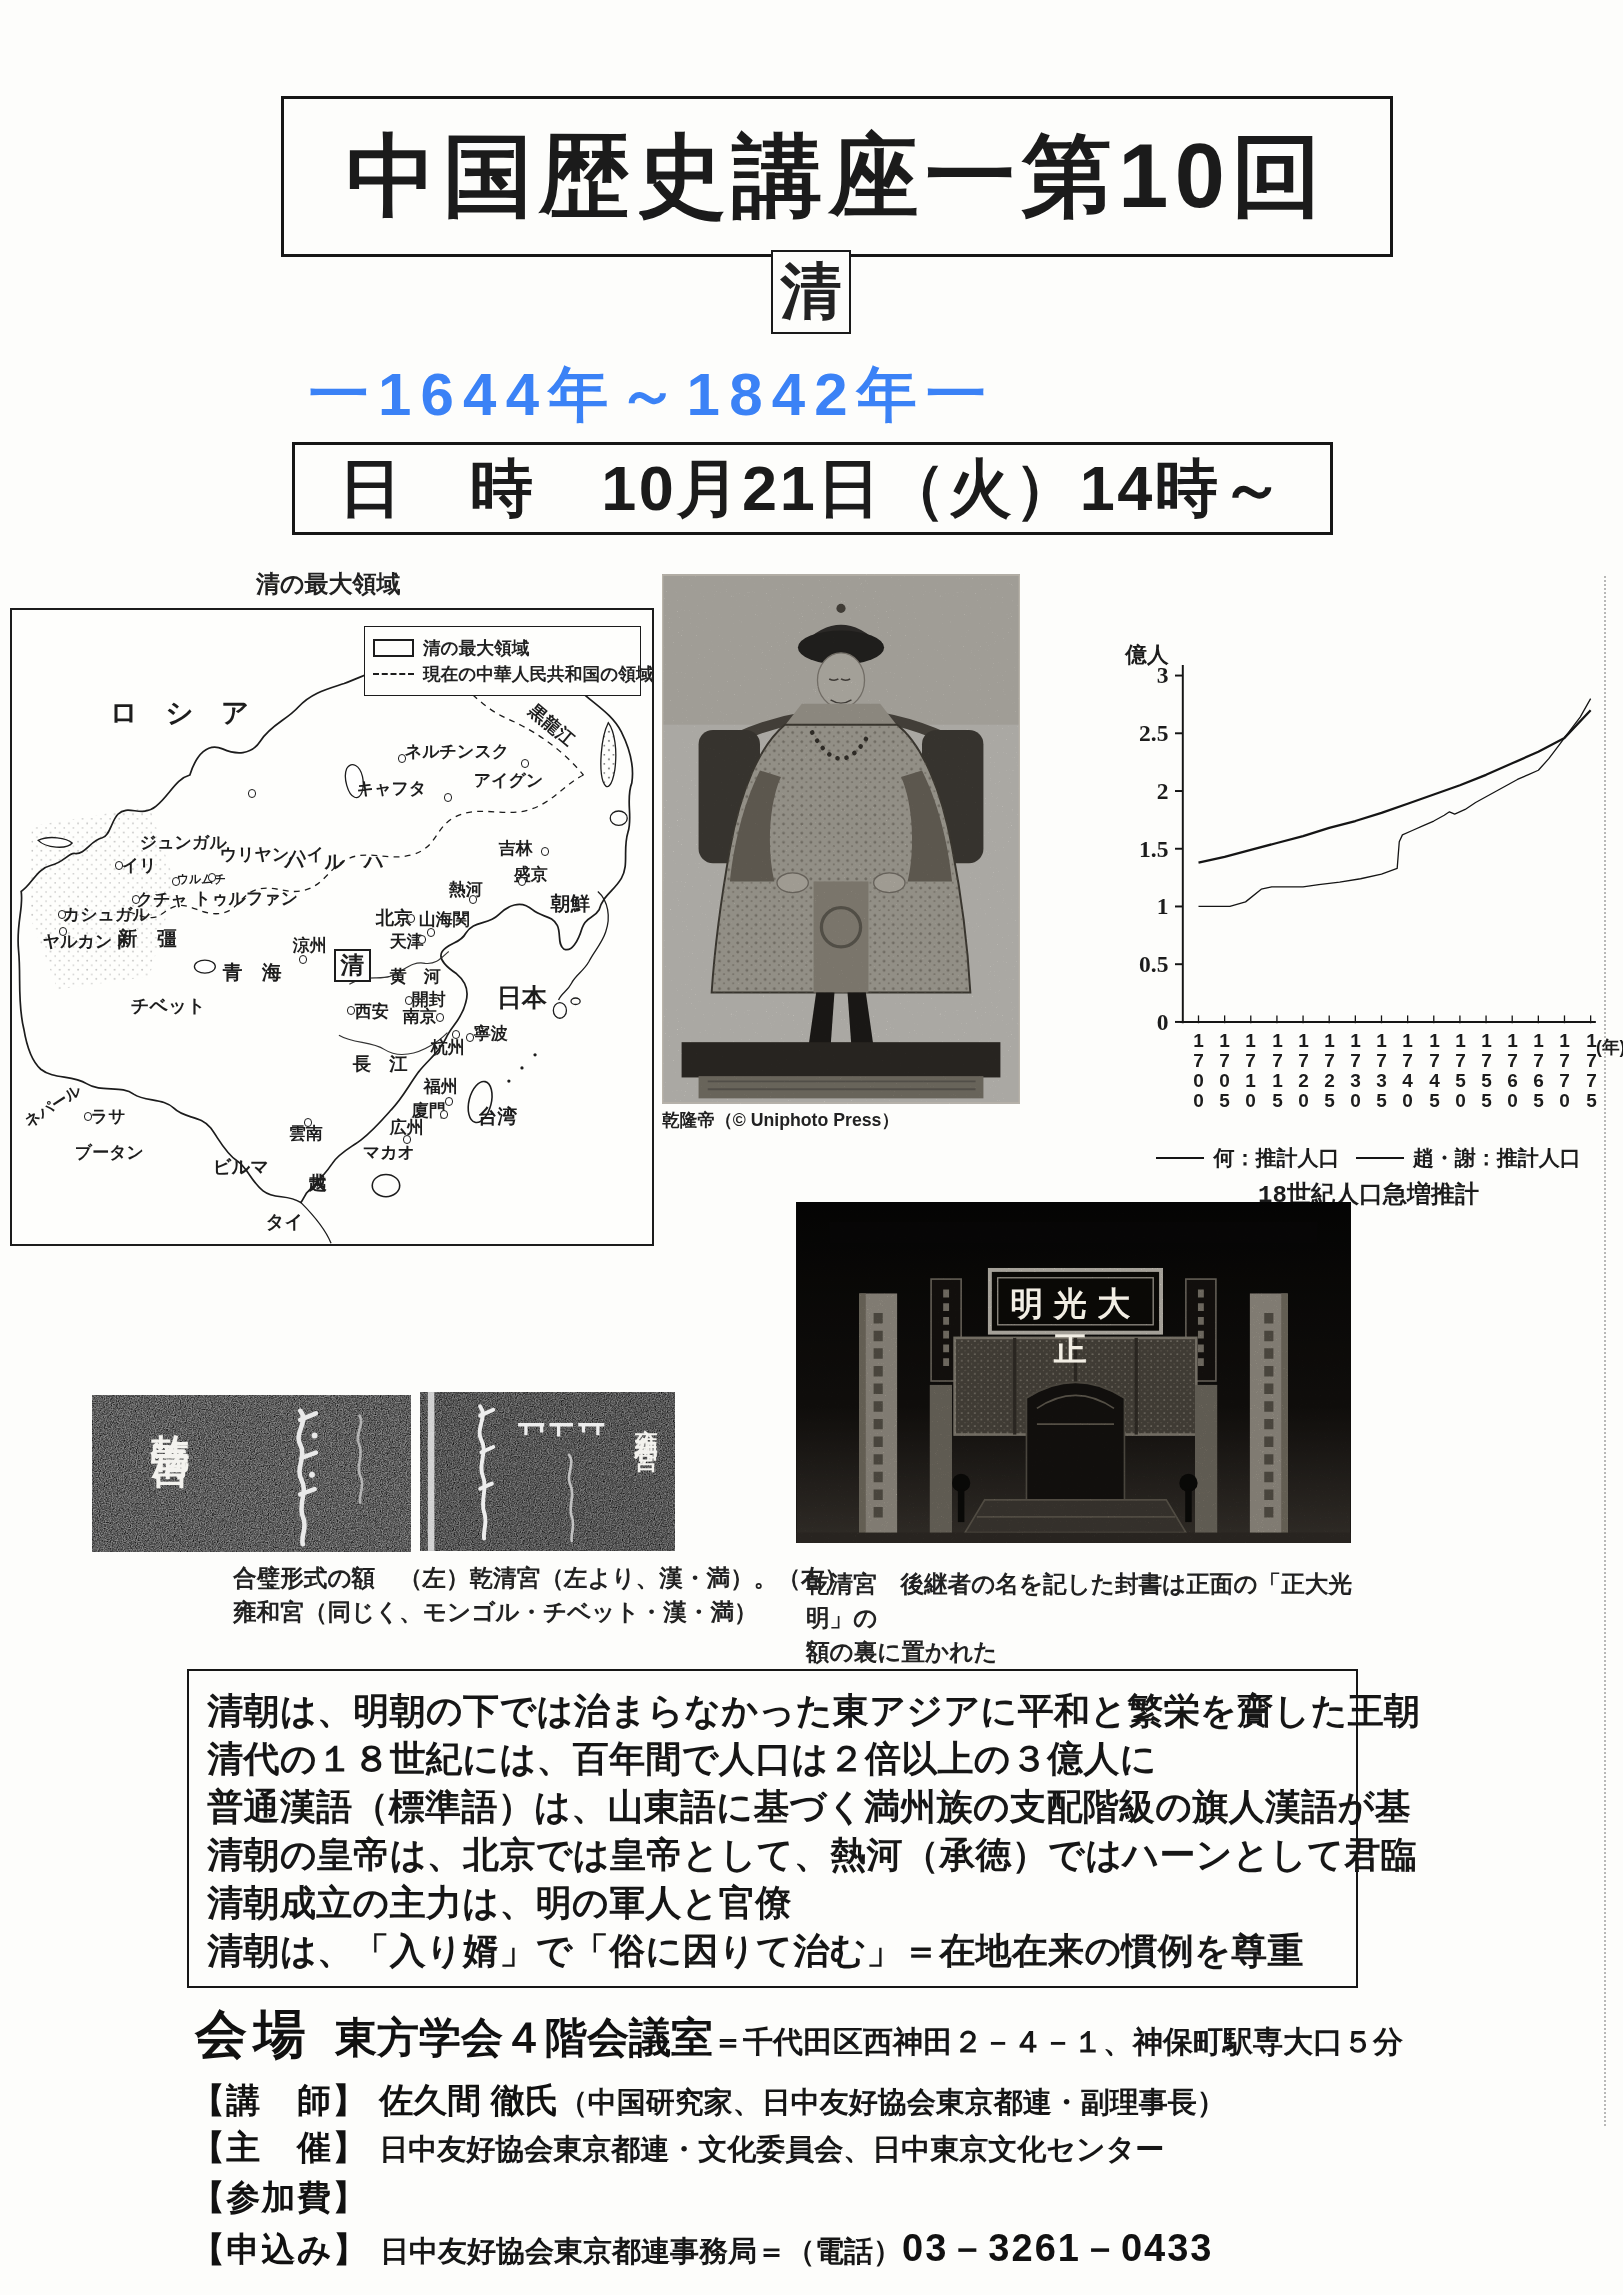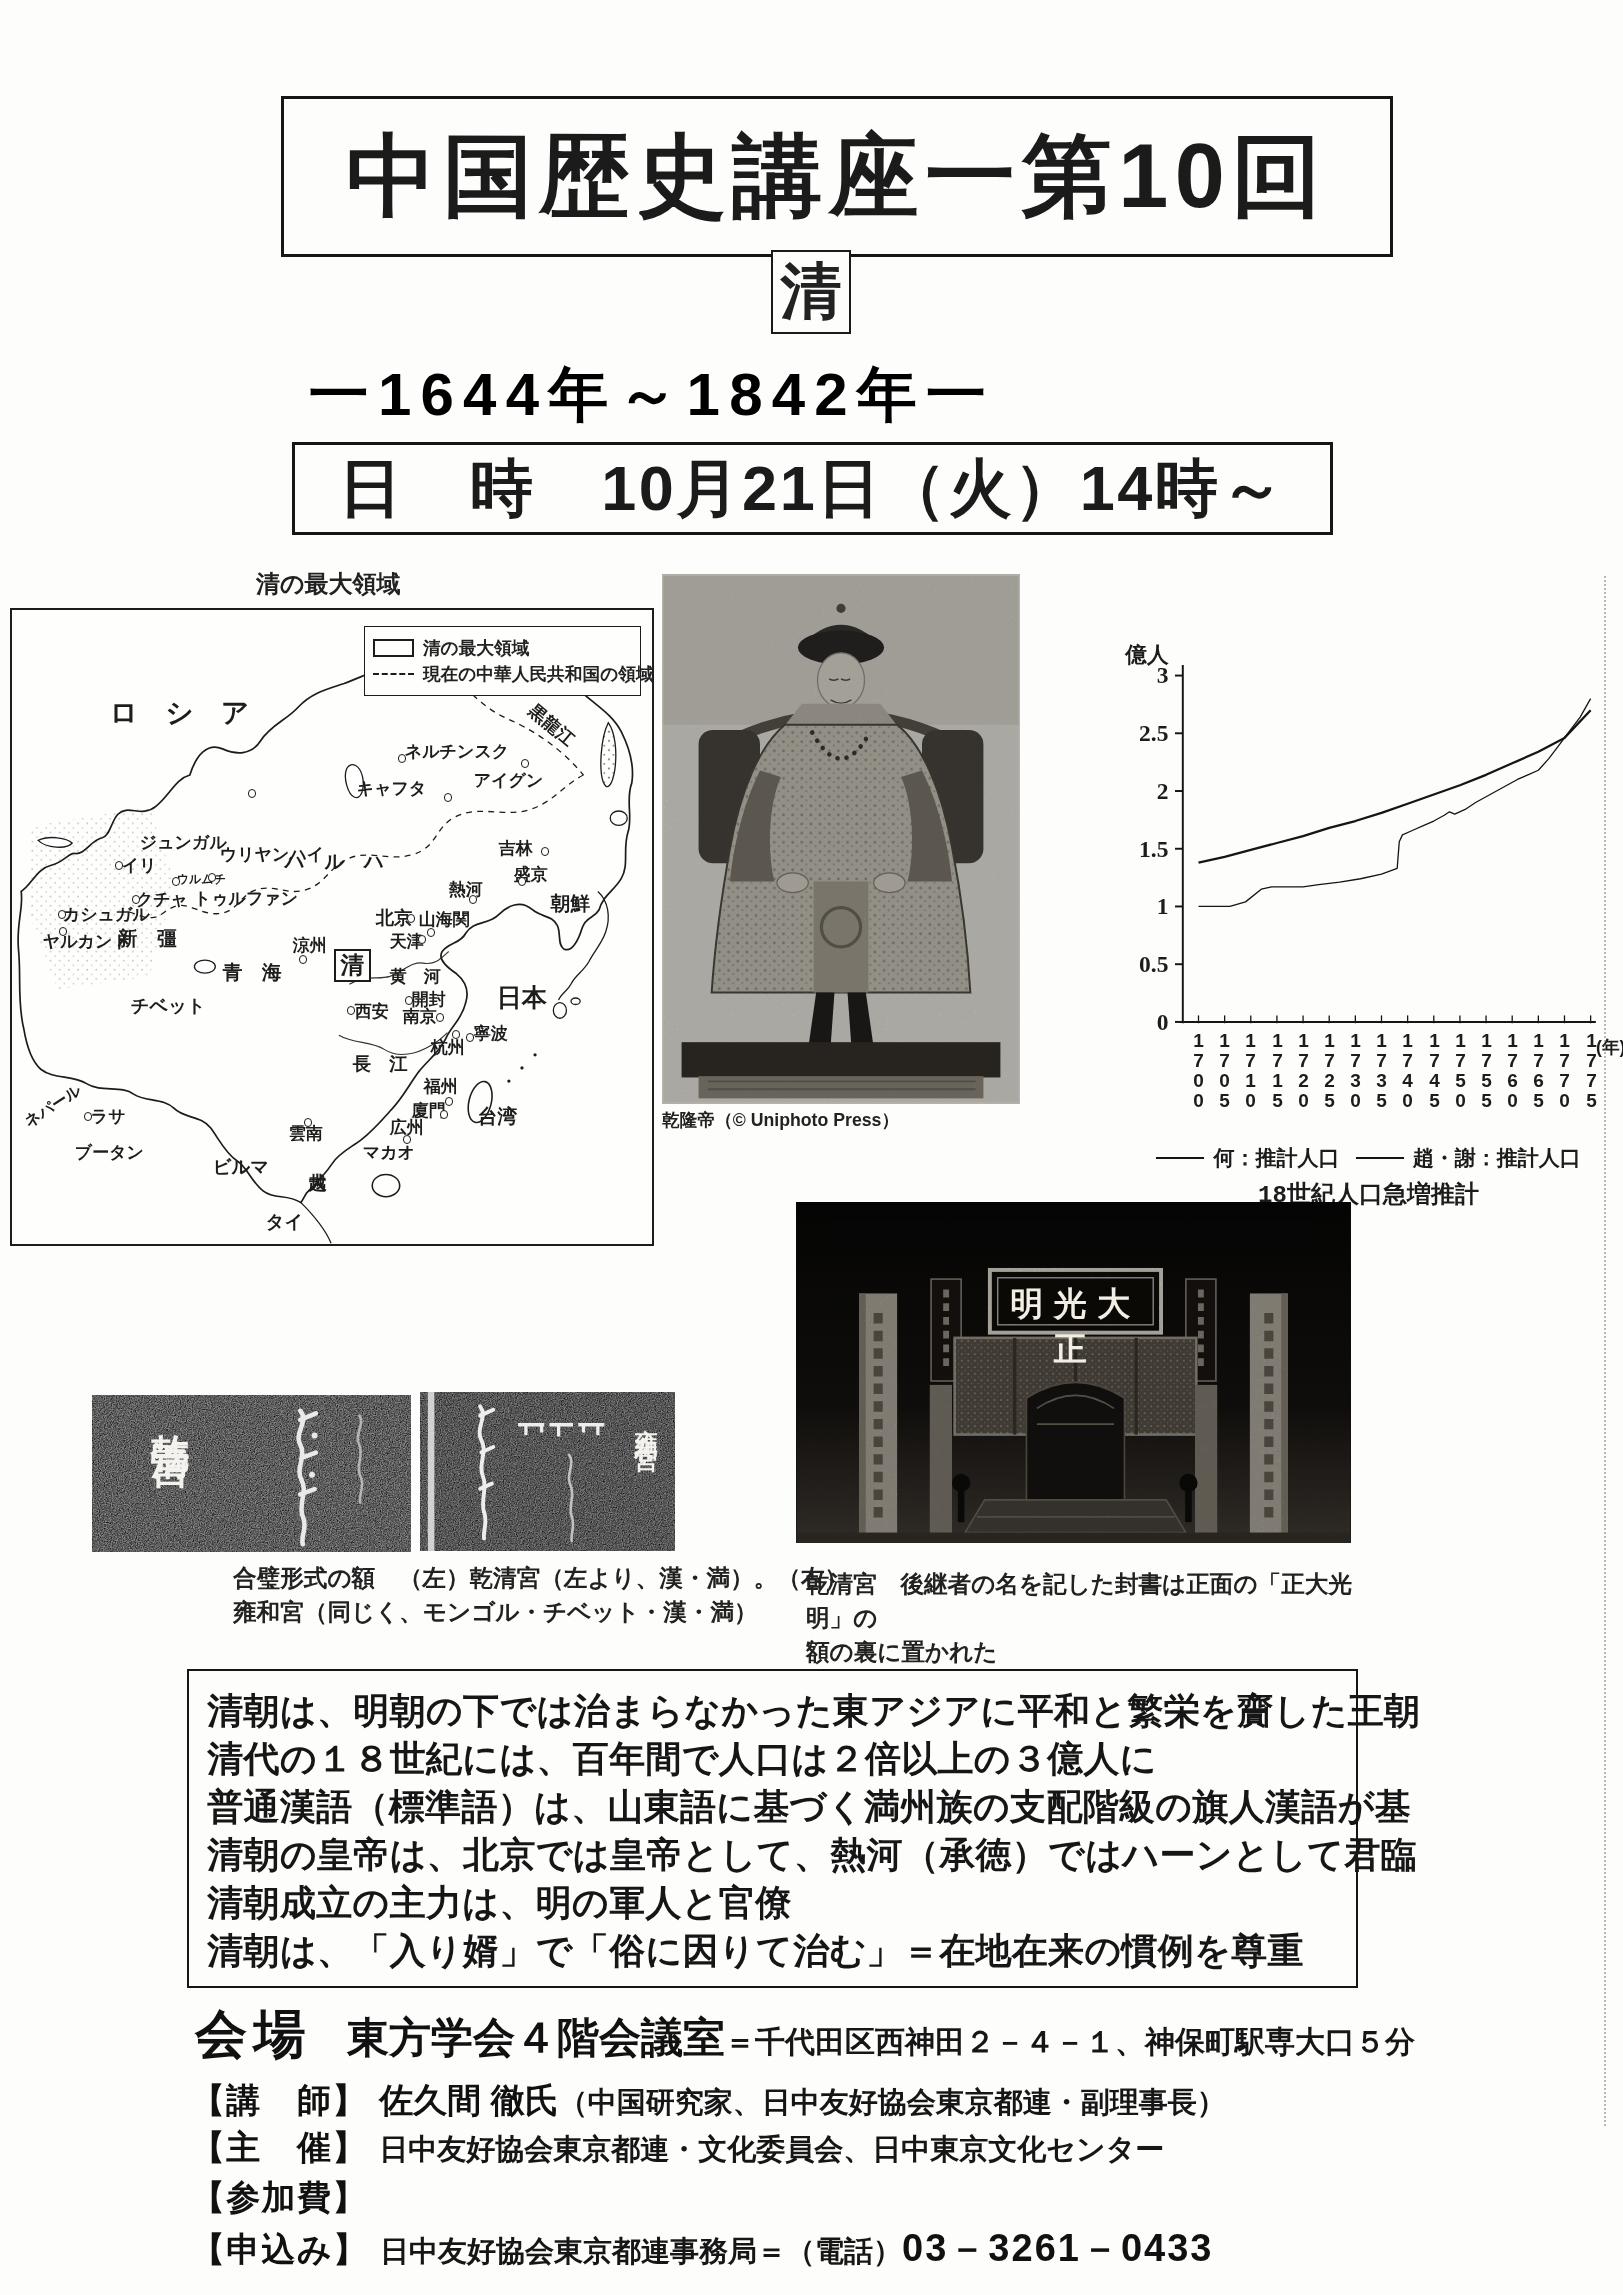--- a/index.html
+++ b/index.html
@@ -20,21 +20,21 @@
     font-size:90px; font-weight:900; letter-spacing:6.5px; color:#1b1b1b;
   }
   #era-box {
     left:771px; top:250px; width:80px; height:84px;
     border:2.6px solid #1a1a1a; display:flex; align-items:center; justify-content:center;
     background:#fdfdfb;
   }
   #era-box .t { font-size:61px; font-weight:800; color:#222; }
   #period-line {
     left:0; top:355px; width:1304px; text-align:center;
-    font-size:60px; font-weight:600; letter-spacing:9.2px; color:#000000;
+    font-size:60px; font-weight:600; letter-spacing:9.2px; color:#3b82f6;
   }
   #date-box {
     left:292px; top:442px; width:1041px; height:93px;
     border:3.9px solid #161616; display:flex; align-items:center; justify-content:center;
   }
   #date-box .t { font-size:63px; font-weight:900; letter-spacing:2.6px; color:#1b1b1b; }
 
   
   #map-title { left:256px; top:568px; font-size:24px; font-weight:600; color:#222; }
   #map-box {
@@ -117,21 +117,21 @@
     border:2.6px solid #161616; padding:15.7px 18.3px;
   }
   #summary-box div {
     font-size:36px; line-height:48px; font-weight:700; letter-spacing:0.3px; color:#161616;
     white-space:nowrap;
   }
 
   
   #venue-row { left:195px; top:2000px; display:flex; align-items:baseline; white-space:nowrap; }
   #venue-label { font-size:52px; font-weight:900; letter-spacing:6.5px; color:#111; }
-  #venue-bold  { font-size:42px; font-weight:800; margin-left:35px; color:#111; }
+  #venue-bold  { font-size:42px; font-weight:800; margin-left:23px; color:#111; }
   #venue-rest  { font-size:30px; font-weight:600; color:#161616;text-align:center; }
   #footer-rows { left:191px; top:2078px; width:1400px; height:203px; }
   .frow { position:absolute; left:0; white-space:nowrap; display:flex; align-items:baseline; }
   .frow-label { font-size:34px; font-weight:800; color:#111; margin-right:11.8px; letter-spacing:1.3px; }
   .frow-strong { font-size:34px; font-weight:800; color:#111; }
   .frow-text { font-size:29px; font-weight:600; color:#161616; }
   .frow-phone { font-size:38px; font-weight:800; color:#111; letter-spacing:2px; }
 
   
   #scan-edge { left:1604px; top:576px; height:1550px; width:0;

